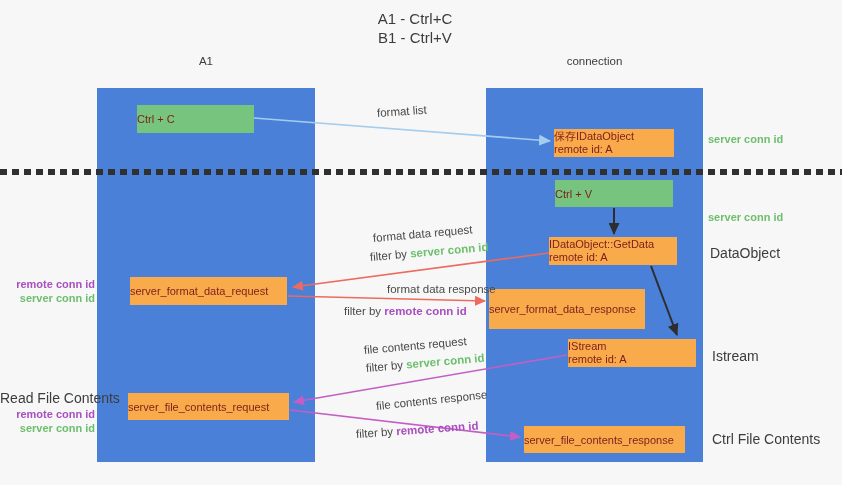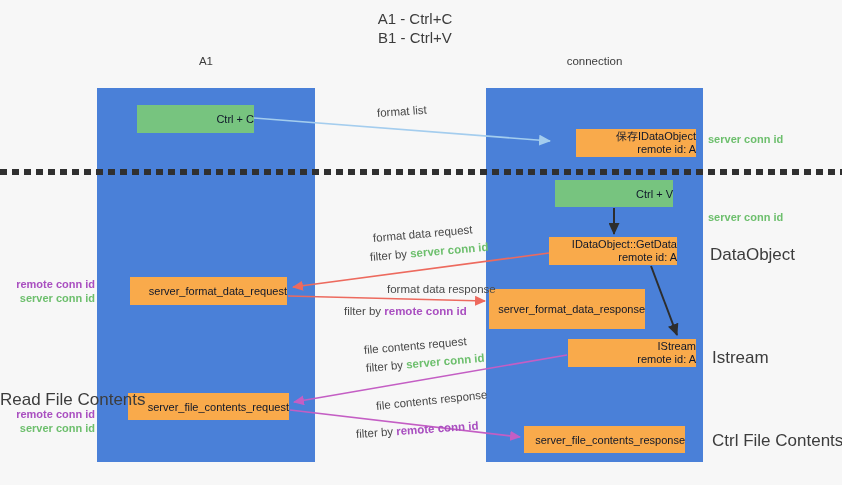--- a/index.html
+++ b/index.html
@@ -15,33 +15,33 @@
   .lane-right { left:486px; width:217px; }
 
   .lane-header { position:absolute; top:54px; text-align:center; font-size:11.5px;
                  line-height:14px; color:#3c3c3c; }
   .lane-header.lh-left  { left:97px;  width:218px; }
   .lane-header.lh-right { left:486px; width:217px; }
 
   .divider { position:absolute; left:0; top:169px; width:842px; height:6px;
              background:repeating-linear-gradient(90deg,#303030 0 7px,transparent 7px 12px); }
 
-  .node { position:absolute; display:flex; flex-direction:column; align-items:flex-end;
-          justify-content:center; color:#0f172a; text-align:center; }
+  .node { position:absolute; display:flex; flex-direction:column; align-items:flex-start;
+          justify-content:center; color:#7f1d1d; text-align:center; }
   .node.orange { background:#f9aa4b; }
   .node.green  { background:#77c47f; }
   .node .l  { font-size:11px; line-height:13px; white-space:nowrap; }
   .node .s  { font-size:11px; white-space:nowrap; }
 
   .mid-label { position:absolute; font-size:11.5px; color:#4a4a4a; white-space:nowrap;
                transform-origin:left center; }
   .green-t  { color:#6dbf6d; font-weight:bold; }
   .purple-t { color:#a94fc0; font-weight:bold; }
 
-  .side-label { position:absolute; font-size:17px; color:#3c3c3c; white-space:nowrap; }
+  .side-label { position:absolute; font-size:14px; color:#3c3c3c; white-space:nowrap; }
   .bold-green  { color:#6dbf6d; font-weight:bold; font-size:11px; }
   .bold-purple { color:#a94fc0; font-weight:bold; font-size:11px; }
   .left-stack { left:0; width:95px; text-align:right; white-space:nowrap; }
 
   svg.arrows { position:absolute; left:0; top:0; pointer-events:none; }
 </style>
 </head>
 <body>
 
 <div class="canvas">
@@ -86,25 +86,25 @@
     <line x1="567" y1="355" x2="294" y2="402" stroke="#c45ec4" stroke-width="1.6" marker-end="url(#mm)"></line>
     <line x1="290" y1="410" x2="520" y2="437" stroke="#c45ec4" stroke-width="1.6" marker-end="url(#mm)"></line>
   </svg>
 
   <div class="node green" style="left:137px;top:105px;width:117px;height:28px;">
     <span class="s">Ctrl + C</span>
   </div>
   <div class="node orange" style="left:130px;top:277px;width:157px;height:28px;">
     <span class="s">server_format_data_request</span>
   </div>
-  <div class="node orange" style="left:128px;top:393px;width:161px;height:27px;padding-left:26px;">
+  <div class="node orange" style="left:128px;top:393px;width:161px;height:27px;">
     <span class="s">server_file_contents_request</span>
   </div>
 
-  <div class="node orange" style="left:554px;top:129px;width:120px;height:28px;margin-left:22px;">
+  <div class="node orange" style="left:554px;top:129px;width:120px;height:28px;">
     <span class="l">保存IDataObject</span>
     <span class="l">remote id: A</span>
   </div>
   <div class="node green" style="left:555px;top:180px;width:118px;height:27px;">
     <span class="s">Ctrl + V</span>
   </div>
   <div class="node orange" style="left:549px;top:237px;width:128px;height:28px;">
     <span class="l">IDataObject::GetData</span>
     <span class="l">remote id: A</span>
   </div>

